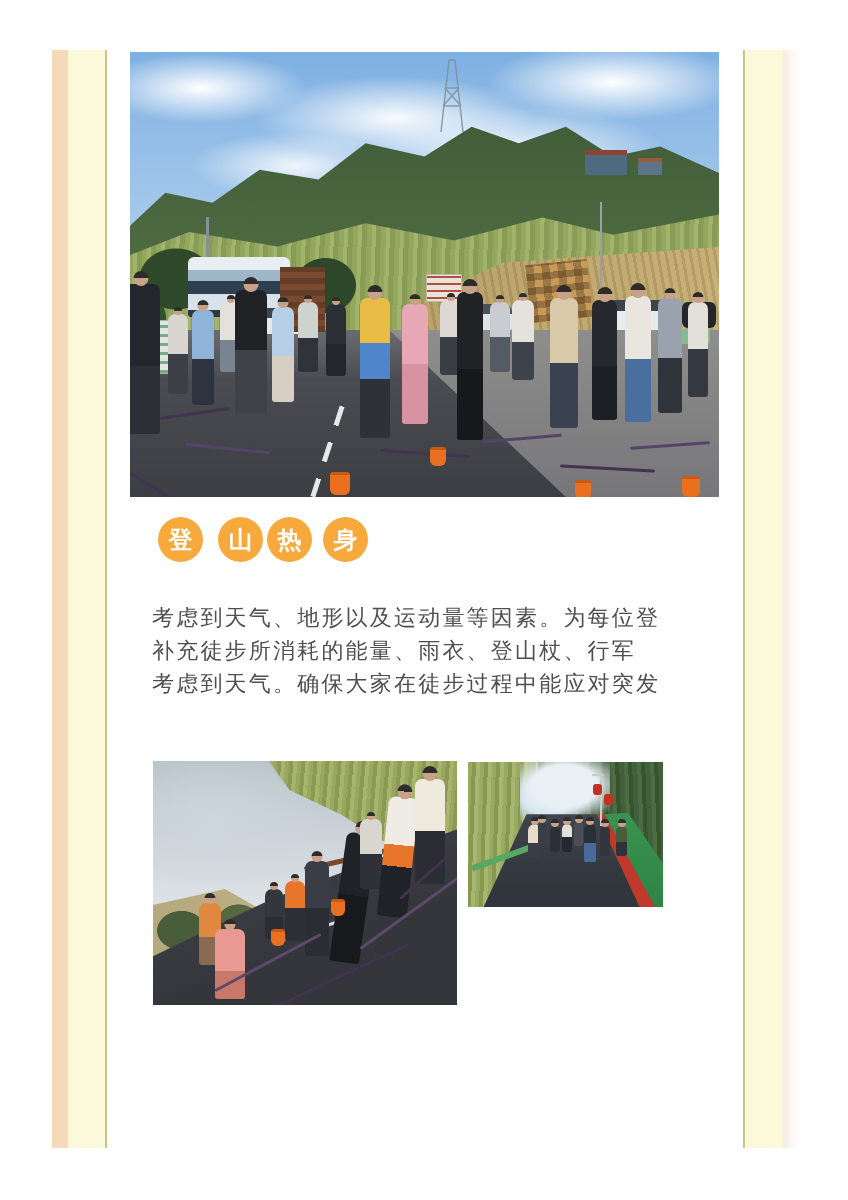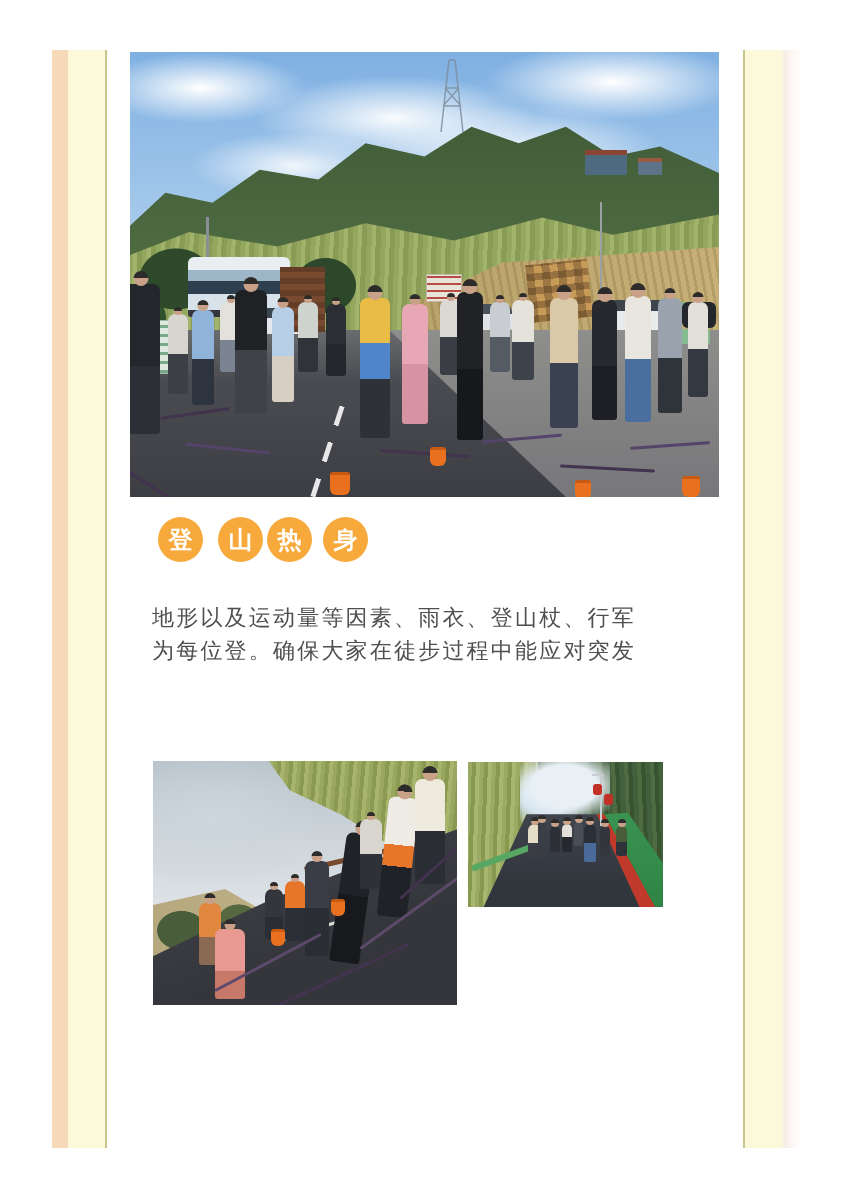--- a/index.html
+++ b/index.html
@@ -157,22 +157,23 @@
       </div>
     <div class="badge-circle bc3">
         <span>热</span>
       </div>
     <div class="badge-circle bc4">
         <span>身</span>
       </div>
   </div>
 
   <div id="paragraph">
-    <div class="pline">地形以及运动量等因素、雨衣、登山杖、行军</div>
-    <div class="pline">为每位登。确保大家在徒步过程中能应对突发</div>
+    <div class="pline">考虑到天气、地形以及运动量等因素。为每位登</div>
+    <div class="pline">补充徒步所消耗的能量、雨衣、登山杖、行军</div>
+    <div class="pline">考虑到天气。确保大家在徒步过程中能应对突发</div>
   </div>
 
   <div id="photo-left" class="photo">
     <div style="left:0;top:0;width:304px;height:244px;
       background:radial-gradient(140px 90px at 20% 25%, #cdd6dc, rgba(0,0,0,0) 75%),
                  linear-gradient(#b9c4cc,#e4e8eb 70%);"></div>
     <div style="left:0;top:0;width:304px;height:244px;
       background:repeating-linear-gradient(95deg,#9aa85f 0 4px,#8a9a52 4px 8px,#a8b46c 8px 12px);
       clip-path:polygon(38% 0,100% 0,100% 52%,62% 22%,45% 12%);"></div>
     <div style="left:0;top:120px;width:180px;height:80px;

